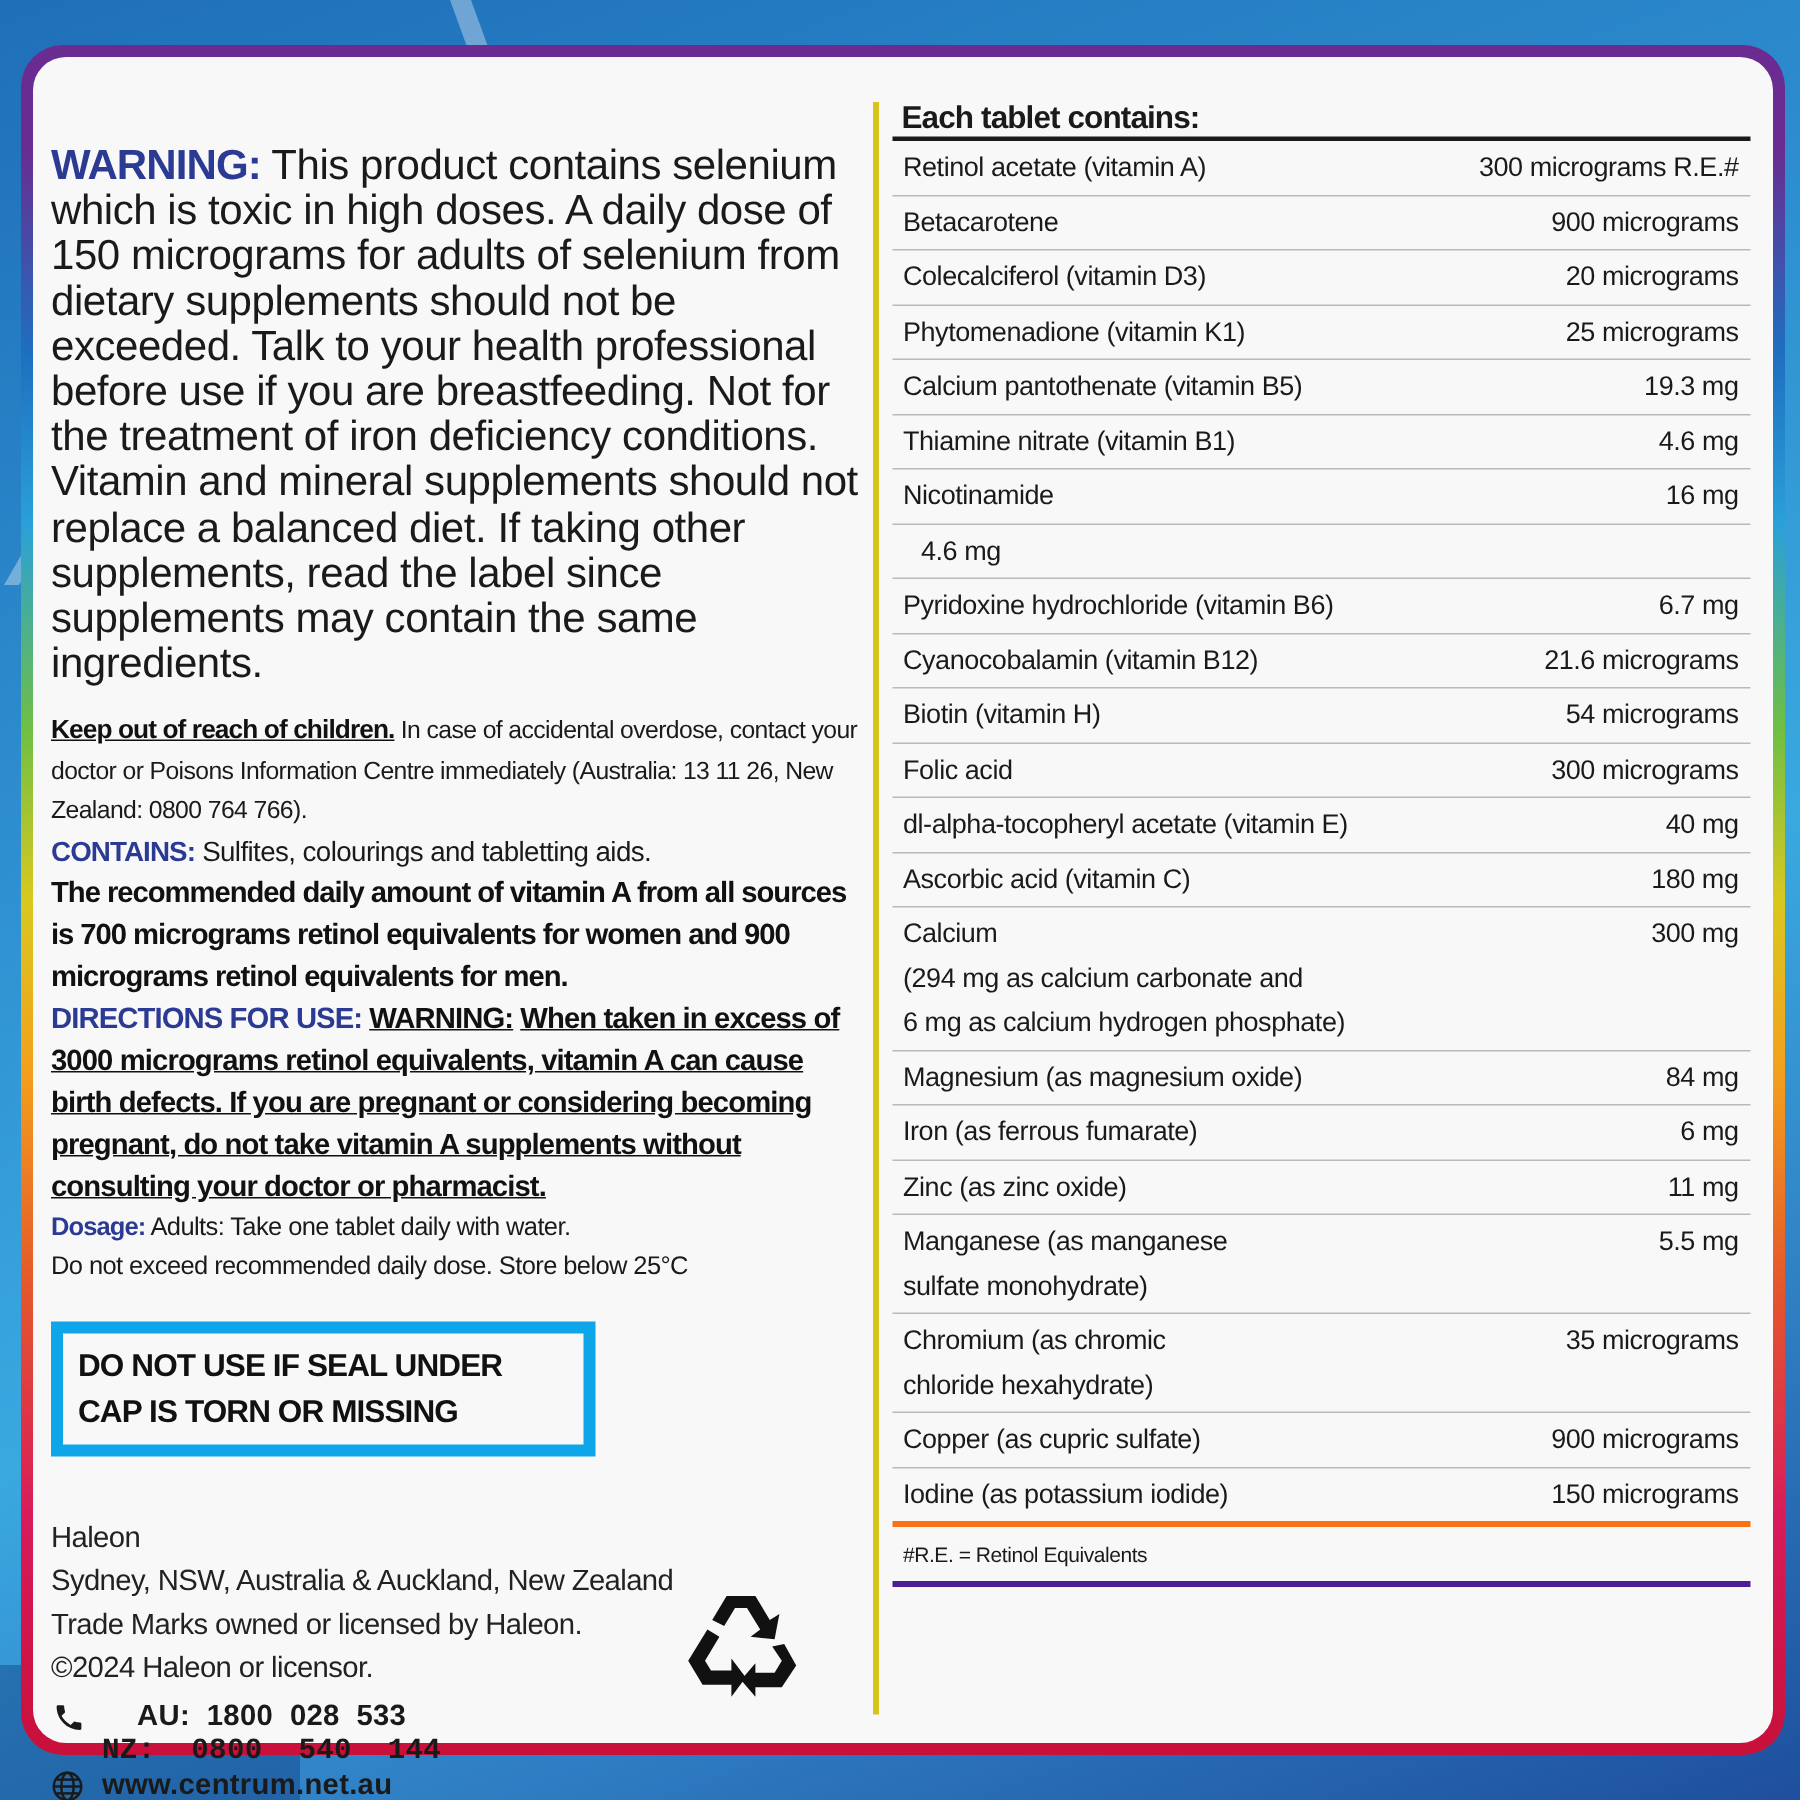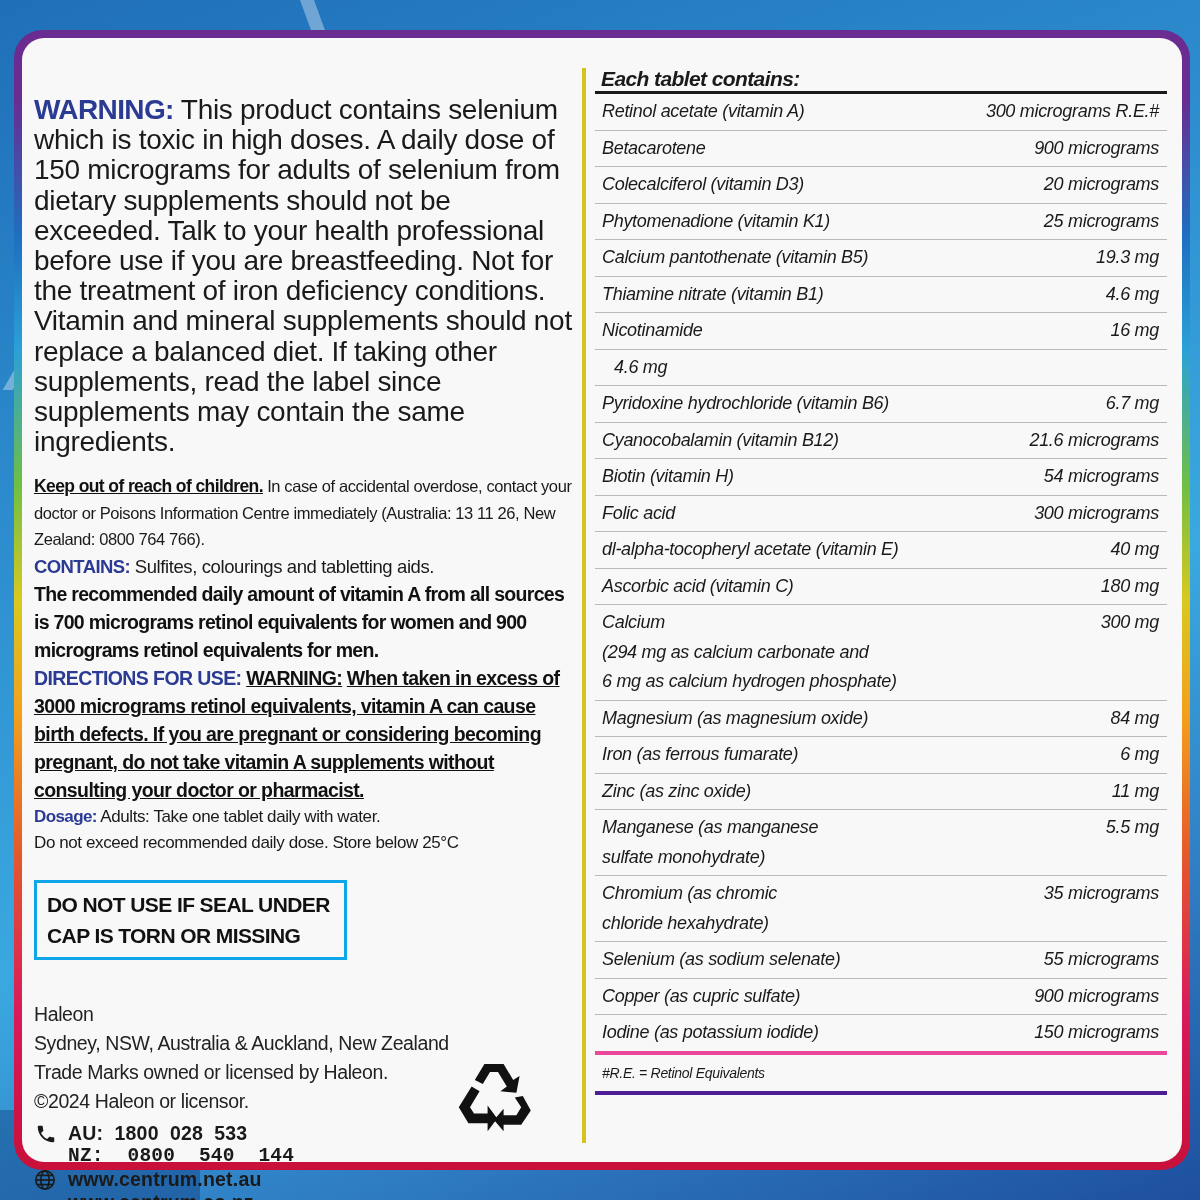--- a/index.html
+++ b/index.html
@@ -44,44 +44,44 @@
   .left { position: absolute; left: 12px; top: 57px; width: 545px; color: #1a1a1a; }
   .warning-block { font-size: 28px; line-height: 30.2px; letter-spacing: -0.3px; }
   .kw-blue { color: #2b3a93; font-weight: bold; letter-spacing: -0.6px; }
   .kw-black { font-weight: bold; letter-spacing: -0.6px; color: #111; text-decoration: underline; }
   .small-block { margin-top: 16px; font-size: 16.5px; line-height: 26.5px; letter-spacing: -0.4px; }
   .small-block .lead { font-size: 17.5px; }
   .bold-block { font-weight: bold; font-size: 19.5px; line-height: 28px; letter-spacing: -0.7px; color: #111; }
   .dir-block { font-size: 19.5px; line-height: 28px; letter-spacing: -0.7px; }
   .dose-block { font-size: 17px; line-height: 26px; letter-spacing: -0.4px; }
   .seal-box {
-    margin-top: 24px; width: 313px; border: 3px solid #0ea5e9;
+    margin-top: 24px; width: 363px; border: 8px solid #0ea5e9;
     padding: 6px 10px 6px 10px;
     font-weight: bold; font-size: 21px; line-height: 31px; letter-spacing: -0.6px; color: #111;
   }
   .company { margin-top: 40px; font-size: 19.5px; line-height: 29px; letter-spacing: -0.4px; color: #222; }
   .contacts { margin-top: 6px; position: relative; }
-  .contact-row { display: flex; align-items: flex-start; }
+  .contact-row { display: flex; align-items: flex-start; text-align: center; }
   .contact-icon { width: 34px; height: 24px; display: flex; align-items: center; justify-content: flex-start; }
   .contact-lines { font-weight: bold; font-size: 19.5px; line-height: 23px; color: #1a1a1a; letter-spacing: 0.2px; }
   .recycle { position: absolute; left: 432px; top: 1018px; width: 80px; height: 80px; }
   
   .divider { position: absolute; left: 560px; top: 30px; width: 4px; height: 1075px; background: #d8c21e; }
   
-  .table { position: absolute; left: 573px; top: 26px; width: 572px; color: #1a1a1a; font-style: italic; }
+  .table { position: absolute; left: 573px; top: 26px; width: 572px; color: #1a1a1a; }
   .t-title { font-weight: bold; font-size: 21px; letter-spacing: -0.6px; padding-left: 6px; height: 30px; line-height: 30px; border-bottom: 3px solid #1a1a1a; }
   .t-row {
     display: flex; justify-content: space-between; align-items: flex-start;
     border-bottom: 1.5px solid #b9b9b9;
     padding: 3px 8px 3px 7px;
     font-size: 18px; line-height: 29.5px; letter-spacing: -0.3px;
   }
   .t-row .name { flex: 1; white-space: pre-line; }
   .t-row .amt { text-align: right; white-space: nowrap; padding-left: 12px; }
-  .t-row.last { border-bottom: 4px solid #ec4899; }
+  .t-row.last { border-bottom: 4px solid #f97316; }
   .t-foot { font-size: 14px; line-height: 30px; padding: 3px 7px; border-bottom: 4px solid #4c1d95; letter-spacing: -0.3px; }
 </style>
 </head>
 <body>
 
 <div class="bg-swoosh"></div>
 <div class="bg-swoosh2"></div>
 <div class="bg-shade"></div>
 
 <div class="frame">
@@ -253,24 +253,20 @@
             <span class="name">Manganese (as manganese
 sulfate monohydrate)</span>
             <span class="amt">5.5 mg</span>
           </div>
           <div class="t-row">
             <span class="name">Chromium (as chromic
 chloride hexahydrate)</span>
             <span class="amt">35 micrograms</span>
           </div>
           <div class="t-row">
-            <span class="name">Selenium (as sodium selenate)</span>
-            <span class="amt">55 micrograms</span>
-          </div>
-          <div class="t-row">
             <span class="name">Copper (as cupric sulfate)</span>
             <span class="amt">900 micrograms</span>
           </div>
           <div class="t-row last">
             <span class="name">Iodine (as potassium iodide)</span>
             <span class="amt">150 micrograms</span>
           </div>
         </div>
       <div class="t-foot">#R.E. = Retinol Equivalents</div>
     </div>

